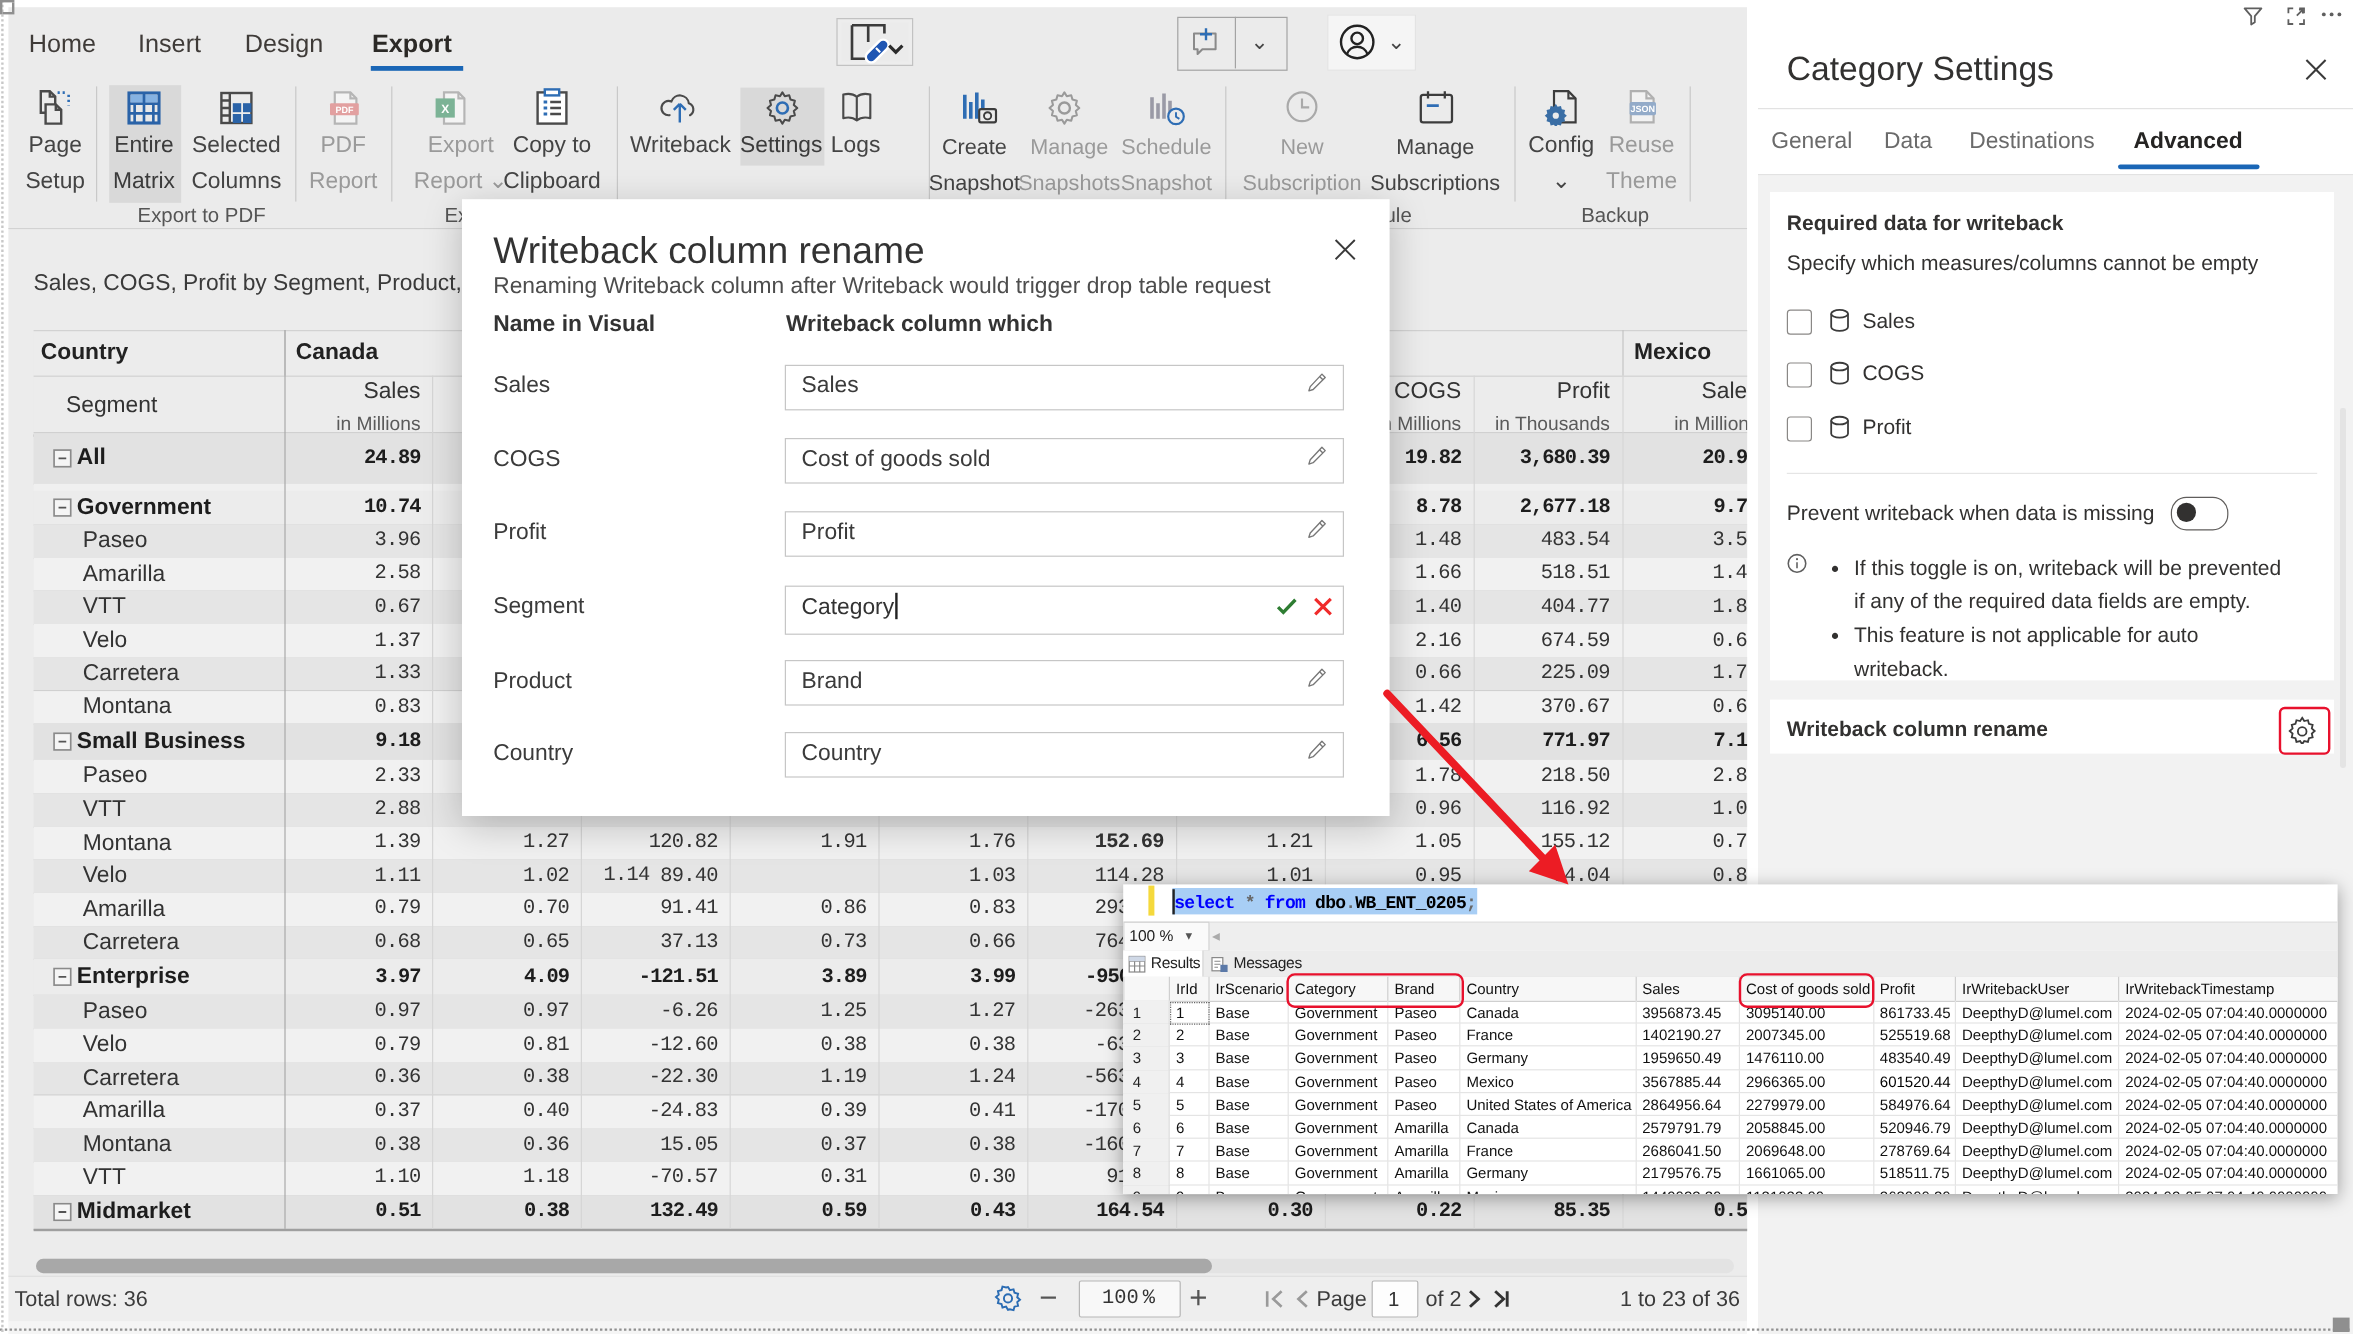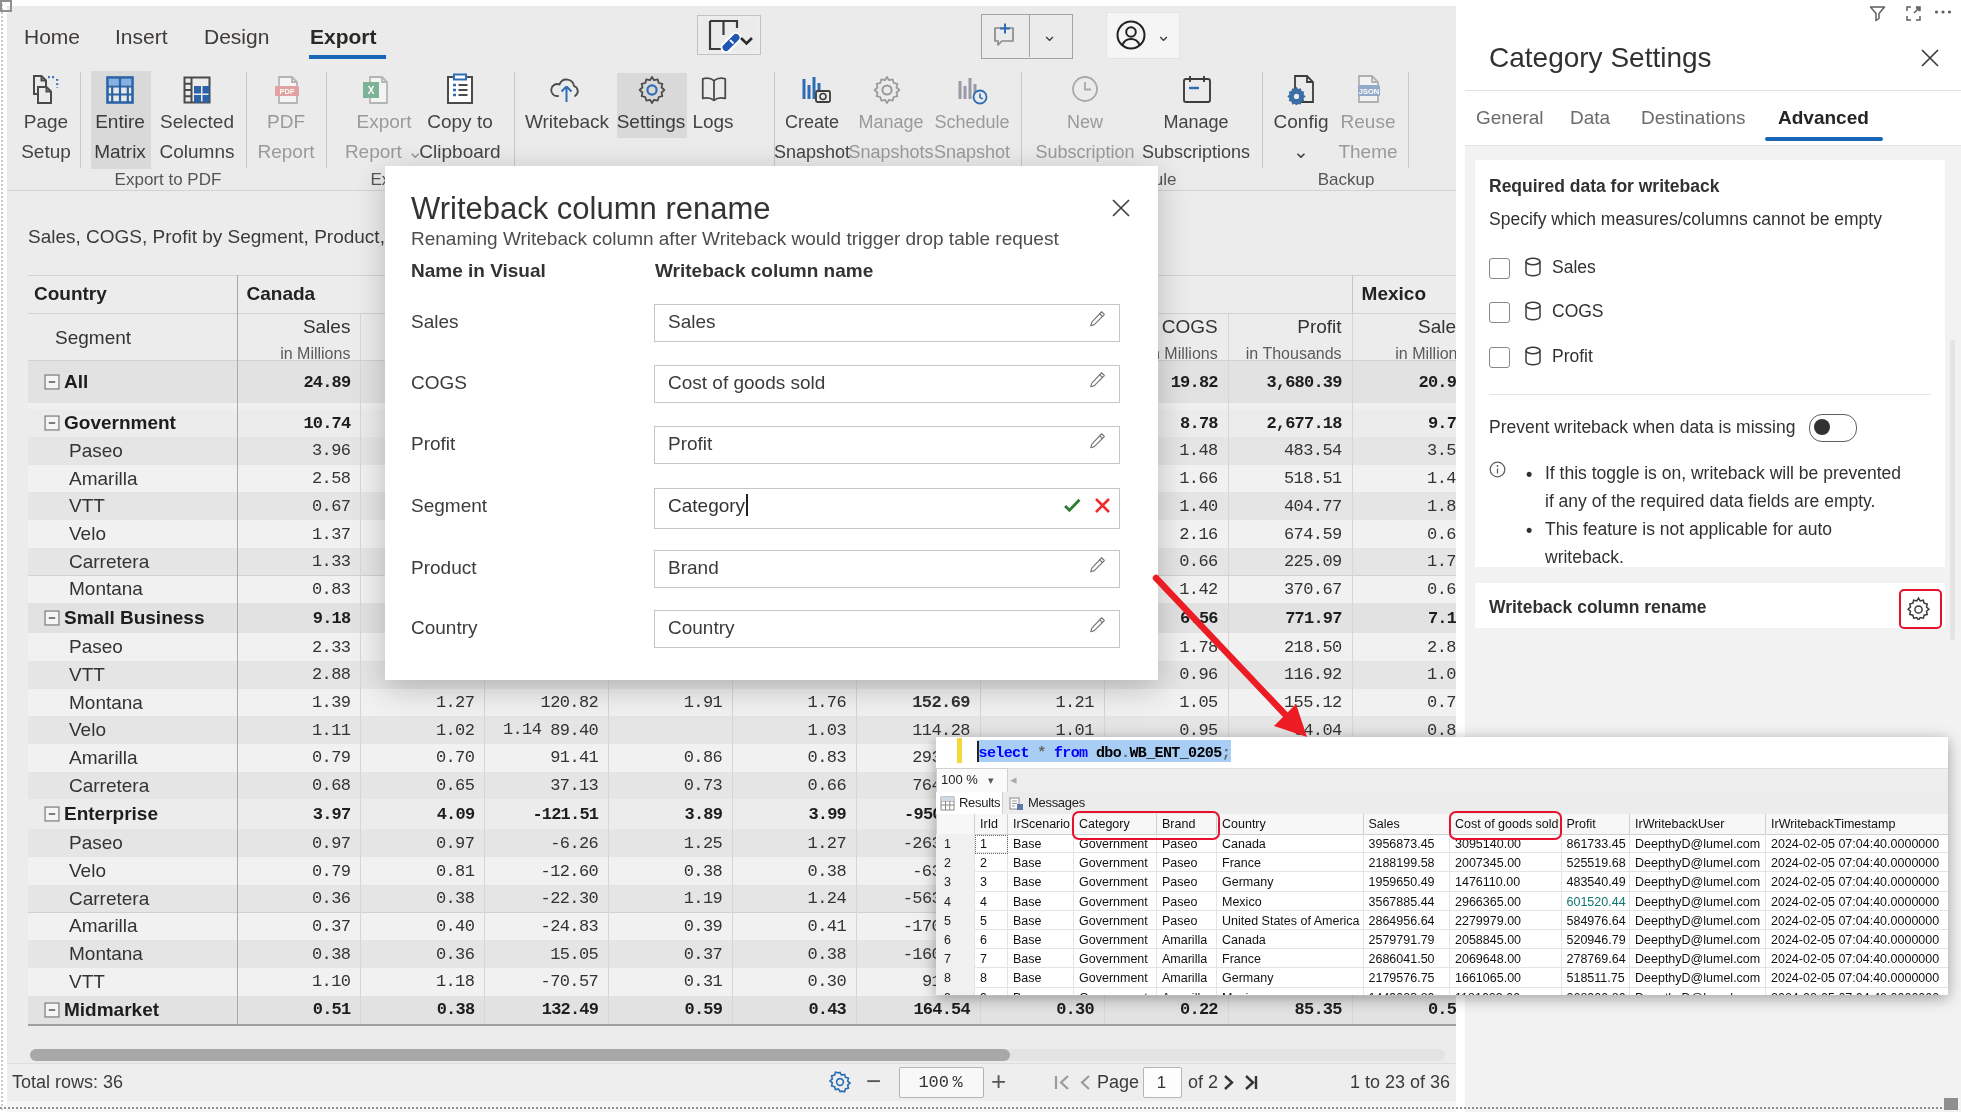--- a/index.html
+++ b/index.html
@@ -604,21 +604,21 @@
 <svg style="position:absolute;left:1906px;top:595px" width="25" height="25" viewBox="0 0 25 25" fill="none">
     <path d="M12.5 3.2 l1.7 2.7 3.1-.7.8 3 3.1.8-.7 3.1 2.4 2.1 -2.4 2.1 .7 3.1 -3.1.8-.8 3-3.1-.7-1.7 2.7-1.7-2.7-3.1.7-.8-3-3.1-.8.7-3.1-2.4-2.1 2.4-2.1-.7-3.1 3.1-.8.8-3 3.1.7z" stroke="#3b3b3b" stroke-width="1.5" fill="none"></path>
     <circle cx="12.5" cy="14.5" r="3.6" stroke="#3b3b3b" stroke-width="1.5" fill="none"></circle>
   </svg>
 <div style="position:absolute;left:1899px;top:589px;width:39px;height:36px;border:2.5px solid #e8112d;border-radius:5px;"></div>
 <div style="position:absolute;left:1950px;top:340px;width:5px;height:300px;background:#e4e4e4;border-radius:2px;"></div>
 <div style="position:absolute;left:385px;top:166px;width:773px;height:514px;background:#ffffff;box-shadow:0 8px 30px rgba(0,0,0,0.22);"></div>
 <div style="position:absolute;left:411px;top:188.5px;font-size:31px;font-weight:400;color:#333;line-height:39px;font-family:'Liberation Sans', sans-serif;white-space:nowrap;">Writeback column rename</div>
 <div style="position:absolute;left:411px;top:227.0px;font-size:19px;font-weight:400;color:#4d4d4d;line-height:24px;font-family:'Liberation Sans', sans-serif;white-space:nowrap;">Renaming Writeback column after Writeback would trigger drop table request</div>
 <div style="position:absolute;left:411px;top:259.0px;font-size:19px;font-weight:700;color:#333;line-height:24px;font-family:'Liberation Sans', sans-serif;white-space:nowrap;">Name in Visual</div>
-<div style="position:absolute;left:655px;top:259.0px;font-size:19px;font-weight:700;color:#333;line-height:24px;font-family:'Liberation Sans', sans-serif;white-space:nowrap;">Writeback column name</div>
+<div style="position:absolute;left:655px;top:259.0px;font-size:19px;font-weight:700;color:#333;line-height:24px;font-family:'Liberation Sans', sans-serif;white-space:nowrap;">Writeback column which</div>
 <svg style="position:absolute;left:1108px;top:195px" width="26" height="26" viewBox="0 0 26 26" fill="none">
     <path d="M5 5 L21 21 M21 5 L5 21" stroke="#3b3b3b" stroke-width="1.6"></path>
   </svg>
 <div style="position:absolute;left:411px;top:310.0px;font-size:19px;font-weight:400;color:#3b3b3b;line-height:24px;font-family:'Liberation Sans', sans-serif;white-space:nowrap;">Sales</div>
 <div style="position:absolute;left:654px;top:304px;width:464px;height:36px;background:#fff;border:1px solid #c6c6c6;"></div>
 <div style="position:absolute;left:668px;top:310.0px;font-size:19px;font-weight:400;color:#3b3b3b;line-height:24px;font-family:'Liberation Sans', sans-serif;white-space:nowrap;">Sales</div>
 <svg style="position:absolute;left:1086px;top:309px" width="26" height="26" viewBox="0 0 32 32" fill="none">
     <path d="M19.2 3.4 l3.4 3.4 -12.4 12.4 -4.4 1.4 1.4 -4.4 z" stroke="#777" stroke-width="1.4" fill="none" stroke-linejoin="round"></path>
     <path d="M16.8 5.8 l3.4 3.4" stroke="#777" stroke-width="1.4"></path>
   </svg>
@@ -728,21 +728,21 @@
     <div style="position:absolute;left:693px;top:97.0px;width:1px;height:19.2px;background:#e4e4e4;"></div>
     <div style="position:absolute;left:829px;top:97.0px;width:1px;height:19.2px;background:#e4e4e4;"></div>
     <div style="position:absolute;left:38px;top:115.2px;width:974px;height:1px;background:#e4e4e4;"></div>
     <div style="position:absolute;left:0px;top:116.2px;width:38px;height:19.2px;background:#f0f0f0;border-bottom:1px solid #d8d8d8;border-right:1px solid #cfcfcf;"></div>
     <div style="position:absolute;left:8px;top:118.2px;font-size:12.5px;font-weight:400;color:#222;line-height:16px;font-family:'Liberation Sans', sans-serif;white-space:nowrap;">2</div>
     <div style="position:absolute;left:44px;top:118.2px;font-size:12.5px;font-weight:400;color:#111;line-height:16px;font-family:'Liberation Sans', sans-serif;white-space:nowrap;letter-spacing:0px;">2</div>
     <div style="position:absolute;left:77px;top:118.2px;font-size:12.5px;font-weight:400;color:#111;line-height:16px;font-family:'Liberation Sans', sans-serif;white-space:nowrap;letter-spacing:0px;">Base</div>
     <div style="position:absolute;left:143px;top:118.2px;font-size:12.5px;font-weight:400;color:#111;line-height:16px;font-family:'Liberation Sans', sans-serif;white-space:nowrap;letter-spacing:0px;">Government</div>
     <div style="position:absolute;left:226px;top:118.2px;font-size:12.5px;font-weight:400;color:#111;line-height:16px;font-family:'Liberation Sans', sans-serif;white-space:nowrap;letter-spacing:0px;">Paseo</div>
     <div style="position:absolute;left:286px;top:118.2px;font-size:12.5px;font-weight:400;color:#111;line-height:16px;font-family:'Liberation Sans', sans-serif;white-space:nowrap;letter-spacing:0px;">France</div>
-    <div style="position:absolute;left:432.5px;top:118.2px;font-size:12.5px;font-weight:400;color:#111;line-height:16px;font-family:'Liberation Sans', sans-serif;white-space:nowrap;letter-spacing:0px;">2188199.58</div>
+    <div style="position:absolute;left:432.5px;top:118.2px;font-size:12.5px;font-weight:400;color:#111;line-height:16px;font-family:'Liberation Sans', sans-serif;white-space:nowrap;letter-spacing:0px;">1402190.27</div>
     <div style="position:absolute;left:519px;top:118.2px;font-size:12.5px;font-weight:400;color:#111;line-height:16px;font-family:'Liberation Sans', sans-serif;white-space:nowrap;letter-spacing:0px;">2007345.00</div>
     <div style="position:absolute;left:630.5px;top:118.2px;font-size:12.5px;font-weight:400;color:#111;line-height:16px;font-family:'Liberation Sans', sans-serif;white-space:nowrap;letter-spacing:0px;">525519.68</div>
     <div style="position:absolute;left:699px;top:118.2px;font-size:12.5px;font-weight:400;color:#111;line-height:16px;font-family:'Liberation Sans', sans-serif;white-space:nowrap;letter-spacing:0px;">DeepthyD@lumel.com</div>
     <div style="position:absolute;left:835px;top:118.2px;font-size:12.5px;font-weight:400;color:#111;line-height:16px;font-family:'Liberation Sans', sans-serif;white-space:nowrap;letter-spacing:0px;">2024-02-05 07:04:40.0000000</div>
     <div style="position:absolute;left:38px;top:116.2px;width:1px;height:19.2px;background:#e4e4e4;"></div>
     <div style="position:absolute;left:71px;top:116.2px;width:1px;height:19.2px;background:#e4e4e4;"></div>
     <div style="position:absolute;left:137px;top:116.2px;width:1px;height:19.2px;background:#e4e4e4;"></div>
     <div style="position:absolute;left:220px;top:116.2px;width:1px;height:19.2px;background:#e4e4e4;"></div>
     <div style="position:absolute;left:280px;top:116.2px;width:1px;height:19.2px;background:#e4e4e4;"></div>
     <div style="position:absolute;left:426.5px;top:116.2px;width:1px;height:19.2px;background:#e4e4e4;"></div>
@@ -776,21 +776,21 @@
     <div style="position:absolute;left:38px;top:153.6px;width:974px;height:1px;background:#e4e4e4;"></div>
     <div style="position:absolute;left:0px;top:154.6px;width:38px;height:19.2px;background:#f0f0f0;border-bottom:1px solid #d8d8d8;border-right:1px solid #cfcfcf;"></div>
     <div style="position:absolute;left:8px;top:156.6px;font-size:12.5px;font-weight:400;color:#222;line-height:16px;font-family:'Liberation Sans', sans-serif;white-space:nowrap;">4</div>
     <div style="position:absolute;left:44px;top:156.6px;font-size:12.5px;font-weight:400;color:#111;line-height:16px;font-family:'Liberation Sans', sans-serif;white-space:nowrap;letter-spacing:0px;">4</div>
     <div style="position:absolute;left:77px;top:156.6px;font-size:12.5px;font-weight:400;color:#111;line-height:16px;font-family:'Liberation Sans', sans-serif;white-space:nowrap;letter-spacing:0px;">Base</div>
     <div style="position:absolute;left:143px;top:156.6px;font-size:12.5px;font-weight:400;color:#111;line-height:16px;font-family:'Liberation Sans', sans-serif;white-space:nowrap;letter-spacing:0px;">Government</div>
     <div style="position:absolute;left:226px;top:156.6px;font-size:12.5px;font-weight:400;color:#111;line-height:16px;font-family:'Liberation Sans', sans-serif;white-space:nowrap;letter-spacing:0px;">Paseo</div>
     <div style="position:absolute;left:286px;top:156.6px;font-size:12.5px;font-weight:400;color:#111;line-height:16px;font-family:'Liberation Sans', sans-serif;white-space:nowrap;letter-spacing:0px;">Mexico</div>
     <div style="position:absolute;left:432.5px;top:156.6px;font-size:12.5px;font-weight:400;color:#111;line-height:16px;font-family:'Liberation Sans', sans-serif;white-space:nowrap;letter-spacing:0px;">3567885.44</div>
     <div style="position:absolute;left:519px;top:156.6px;font-size:12.5px;font-weight:400;color:#111;line-height:16px;font-family:'Liberation Sans', sans-serif;white-space:nowrap;letter-spacing:0px;">2966365.00</div>
-    <div style="position:absolute;left:630.5px;top:156.6px;font-size:12.5px;font-weight:400;color:#0f766e;line-height:16px;font-family:'Liberation Sans', sans-serif;white-space:nowrap;letter-spacing:0px;">601520.44</div>
+    <div style="position:absolute;left:630.5px;top:156.6px;font-size:12.5px;font-weight:400;color:#000000;line-height:16px;font-family:'Liberation Sans', sans-serif;white-space:nowrap;letter-spacing:0px;">601520.44</div>
     <div style="position:absolute;left:699px;top:156.6px;font-size:12.5px;font-weight:400;color:#111;line-height:16px;font-family:'Liberation Sans', sans-serif;white-space:nowrap;letter-spacing:0px;">DeepthyD@lumel.com</div>
     <div style="position:absolute;left:835px;top:156.6px;font-size:12.5px;font-weight:400;color:#111;line-height:16px;font-family:'Liberation Sans', sans-serif;white-space:nowrap;letter-spacing:0px;">2024-02-05 07:04:40.0000000</div>
     <div style="position:absolute;left:38px;top:154.6px;width:1px;height:19.2px;background:#e4e4e4;"></div>
     <div style="position:absolute;left:71px;top:154.6px;width:1px;height:19.2px;background:#e4e4e4;"></div>
     <div style="position:absolute;left:137px;top:154.6px;width:1px;height:19.2px;background:#e4e4e4;"></div>
     <div style="position:absolute;left:220px;top:154.6px;width:1px;height:19.2px;background:#e4e4e4;"></div>
     <div style="position:absolute;left:280px;top:154.6px;width:1px;height:19.2px;background:#e4e4e4;"></div>
     <div style="position:absolute;left:426.5px;top:154.6px;width:1px;height:19.2px;background:#e4e4e4;"></div>
     <div style="position:absolute;left:513px;top:154.6px;width:1px;height:19.2px;background:#e4e4e4;"></div>
     <div style="position:absolute;left:624.5px;top:154.6px;width:1px;height:19.2px;background:#e4e4e4;"></div>

